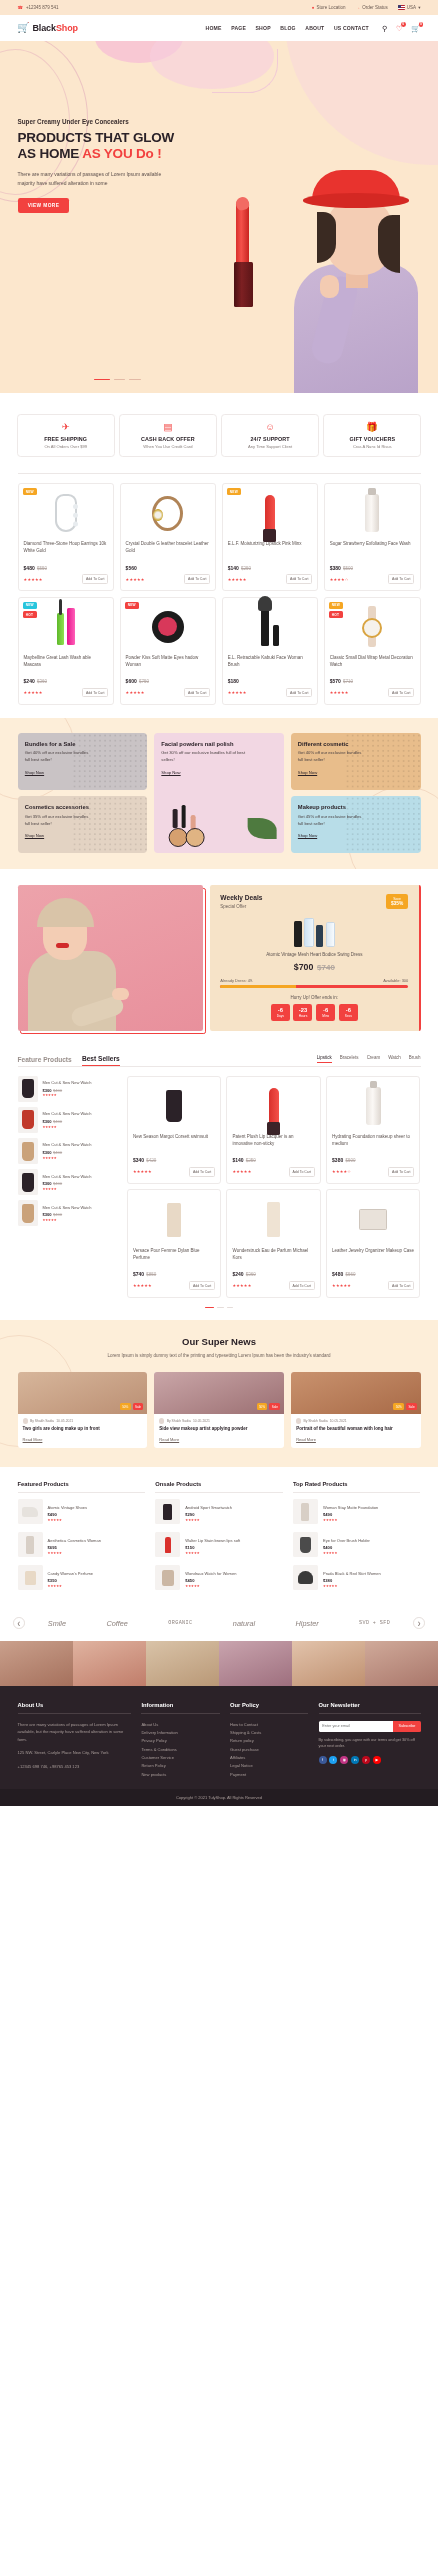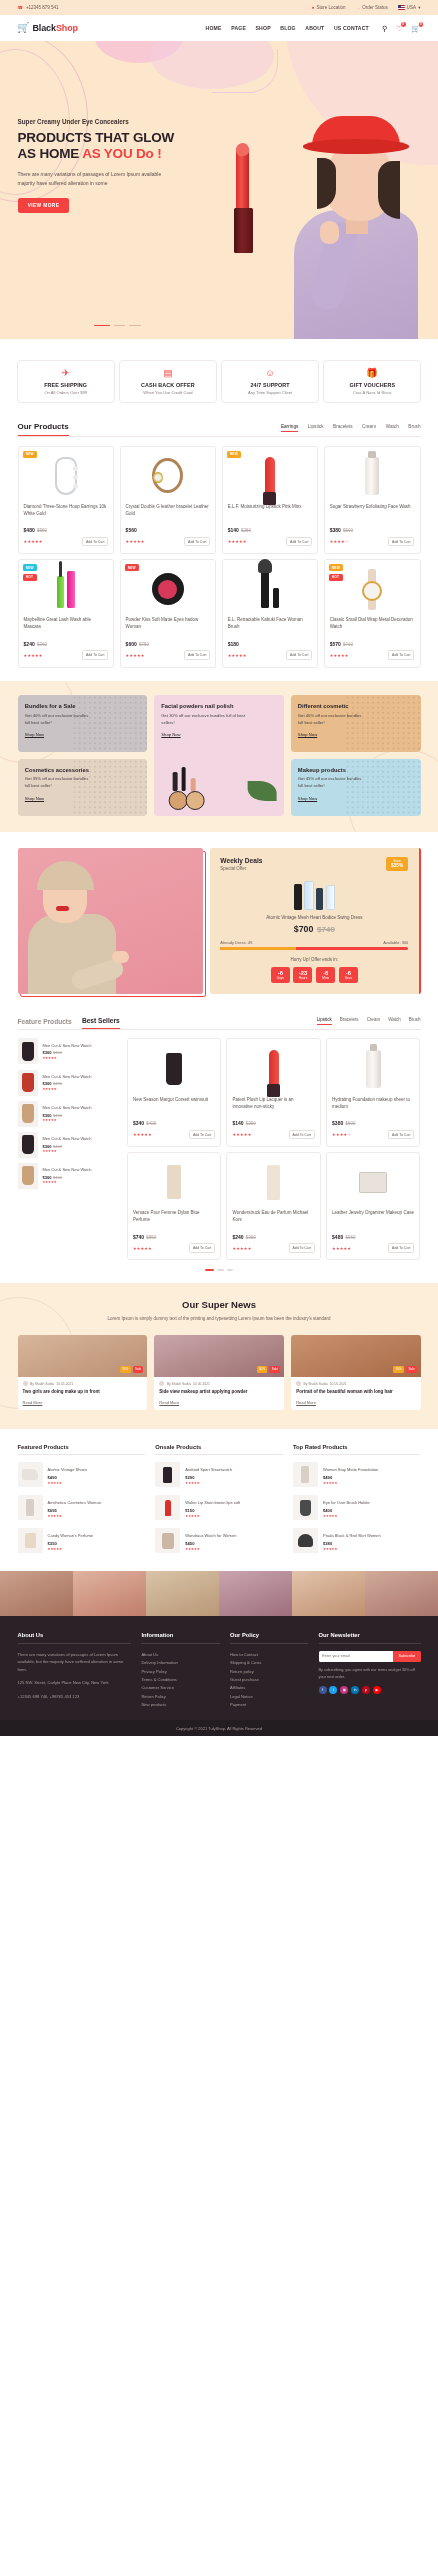--- a/index.html
+++ b/index.html
@@ -44,21 +44,21 @@
   .n-ico { position:relative; font-size:7.3px; color:#2b2228; line-height:1;}
   .n-ico .badge {
     position:absolute; top:-2.2px; right:-2.9px; background:#f2413f; color:#fff;
     font-size:3.4px; width:4.8px; height:4.8px; border-radius:50%;
     display:flex; align-items:center; justify-content:center; font-weight:700;
   }
   .heart-i { color:#f2413f; }
 
   
   .hero {
-    position: relative; height: 298px; background:#fce7cd; overflow:hidden;
+    position: relative; height: 352px; background:#fce7cd; overflow:hidden;
   }
   .hero-deco1 { position:absolute; left:-51px; top:-7.3px; width:139px; height:168px;
     border:1.5px solid #e7b8bf; border-radius:50%; opacity:.75;}
   .hero-deco2 { position:absolute; left:-40px; top:7.3px; width:110px; height:146px;
     border:1.5px solid #e7b8bf; border-radius:50%; opacity:.6;}
   .hero-blob { position:absolute; left:95px; top:-29px; width:88px; height:51px;
     background:#f7c2d3; border-radius:50%; opacity:.85;}
   .hero-blob2 { position:absolute; left:150px; top:-18px; width:124px; height:66px;
     background:#f6cfe0; border-radius:50%; opacity:.6;}
   .hero-squig { position:absolute; left:212px; top:7.3px; width:66px; height:44px;
@@ -461,31 +461,20 @@
       <div class="feat-t">24/7 SUPPORT</div>
       <div class="feat-s">Any Time Support Client</div>
     </div>
     <div class="feat">
       <span class="feat-ico">🎁</span>
       <div class="feat-t">GIFT VOUCHERS</div>
       <div class="feat-s">Cras A Nunc Id Risus</div>
     </div>
   </div>
 
-  <div class="sec-head">
-    <div class="sec-title">Our Products</div>
-    <div class="sec-tabs">
-      <span class="on">Earrings</span>
-      <span>Lipstick</span>
-      <span>Bracelets</span>
-      <span>Cream</span>
-      <span>Watch</span>
-      <span>Brush</span>
-    </div>
-  </div>
   <div class="sec-rule"></div>
 
   <div class="pgrid">
 
     <div class="pcard">
       <div class="tags">
           <span class="tag new">NEW</span>
         </div>
       <div class="p-img">
           <div class="earring"></div>
@@ -1009,20 +998,32 @@
           </span>
         <span>
           <span class="ci-n">Prada Black &amp; Red Skirt Women</span>
           <div class="ci-p"><span>$380</span></div>
           <div class="ci-s">★★★★★</div>
         </span>
       </div>
     </div>
   </div>
 
+  <div class="brands">
+    <span class="bnav">❮</span>
+    <div class="brand-list">
+      <span class="brand script">Smile</span>
+      <span class="brand script">Coffee</span>
+      <span class="brand mono">ORGANIC</span>
+      <span class="brand script">natural</span>
+      <span class="brand script">Hipster</span>
+      <span class="brand mono">SVD + SFD</span>
+    </div>
+    <span class="bnav">❯</span>
+  </div>
 
   <div class="gallery">
     <div class="g g1"></div>
     <div class="g g2"></div>
     <div class="g g3"></div>
     <div class="g g4"></div>
     <div class="g g5"></div>
     <div class="g g6"></div>
   </div>
 

